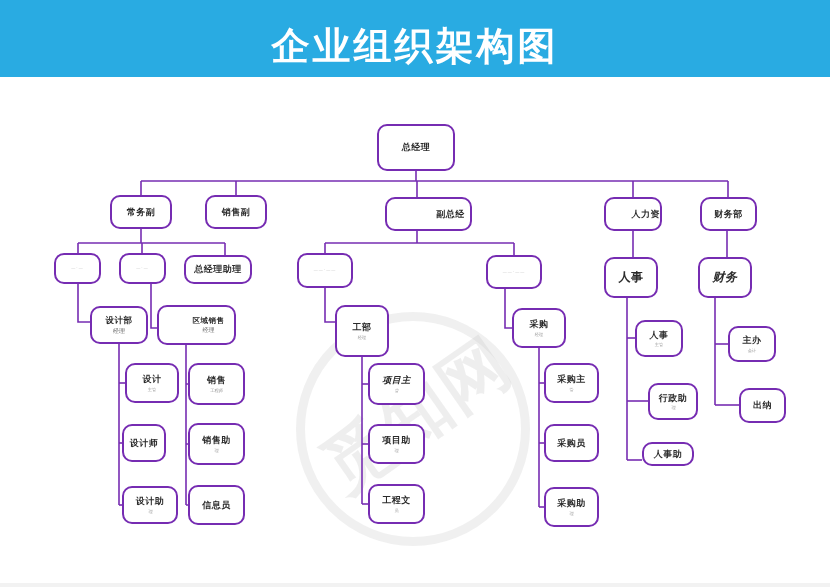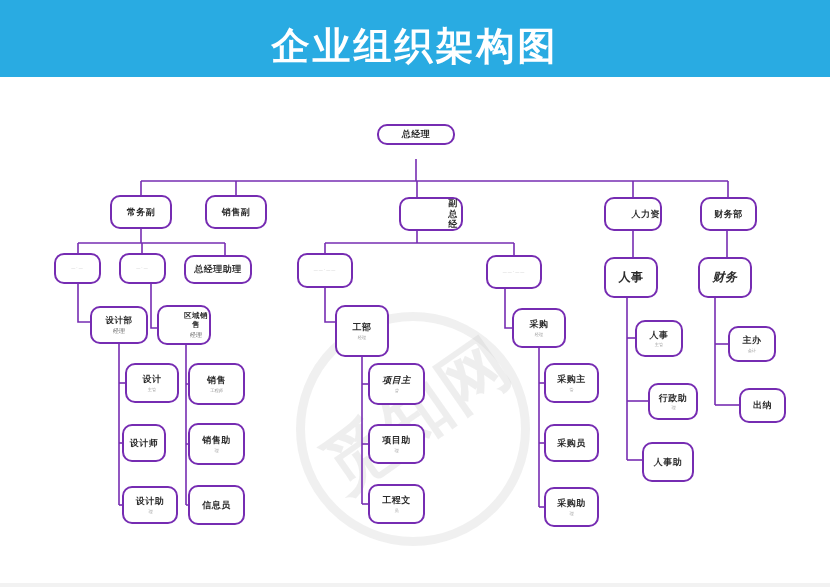--- a/index.html
+++ b/index.html
@@ -88,30 +88,30 @@
       <polyline points="627,338 635,338" fill="none" stroke="#762CB2" stroke-width="1.6"></polyline>
       <polyline points="627,401 648,401" fill="none" stroke="#762CB2" stroke-width="1.6"></polyline>
       <polyline points="627,460 642,460" fill="none" stroke="#762CB2" stroke-width="1.6"></polyline>
       <polyline points="727,231 727,257" fill="none" stroke="#762CB2" stroke-width="1.6"></polyline>
       <polyline points="715,298 715,405" fill="none" stroke="#762CB2" stroke-width="1.6"></polyline>
       <polyline points="715,344 728,344" fill="none" stroke="#762CB2" stroke-width="1.6"></polyline>
       <polyline points="715,405 739,405" fill="none" stroke="#762CB2" stroke-width="1.6"></polyline>
     </svg>
 
   <div id="nodes">
-      <div class="node" style="left: 377px; top: 124px; width: 78px; height: 21px;">
+      <div class="node" style="left: 377px; top: 124px; width: 78px; height: 47px;">
         <div class="lbl">总经理</div>
       </div>
       <div class="node" style="left: 110px; top: 195px; width: 62px; height: 34px;">
         <div class="lbl">常务副</div>
       </div>
       <div class="node" style="left: 205px; top: 195px; width: 62px; height: 34px;">
         <div class="lbl">销售副</div>
       </div>
-      <div class="node" style="left: 399px; top: 197px; width: 64px; height: 34px; padding-left: 44px;">
+      <div class="node" style="left: 385px; top: 197px; width: 87px; height: 34px; padding-left: 44px;">
         <div class="lbl">副总经</div>
       </div>
       <div class="node" style="left: 604px; top: 197px; width: 58px; height: 34px; align-items: flex-end;">
         <div class="lbl">人力资</div>
       </div>
       <div class="node" style="left: 700px; top: 197px; width: 57px; height: 34px;">
         <div class="lbl">财务部</div>
       </div>
       <div class="node faint" style="left: 54px; top: 253px; width: 47px; height: 31px;">
         <div class="lbl">—·—</div>
@@ -131,21 +131,21 @@
       <div class="node" style="left: 604px; top: 257px; width: 54px; height: 41px;">
         <div class="lbl" style="font-size: 12px;">人事</div>
       </div>
       <div class="node" style="left: 698px; top: 257px; width: 54px; height: 41px; font-style: italic;">
         <div class="lbl" style="font-size: 12px;">财务</div>
       </div>
       <div class="node" style="left: 90px; top: 306px; width: 58px; height: 38px;">
         <div class="lbl" style="font-size: 8.5px;">设计部</div>
         <div class="sub strong">经理</div>
       </div>
-      <div class="node" style="left: 157px; top: 305px; width: 54px; height: 40px; padding-left: 24px;">
+      <div class="node" style="left: 157px; top: 305px; width: 79px; height: 40px; padding-left: 24px;">
         <div class="lbl" style="font-size: 7.5px;">区域销售</div>
         <div class="sub strong">经理</div>
       </div>
       <div class="node" style="left: 335px; top: 305px; width: 54px; height: 52px;">
         <div class="lbl">工部</div>
         <div class="sub">经理</div>
       </div>
       <div class="node" style="left: 512px; top: 308px; width: 54px; height: 40px;">
         <div class="lbl">采购</div>
         <div class="sub">经理</div>
@@ -188,21 +188,21 @@
         <div class="lbl">销售助</div>
         <div class="sub">理</div>
       </div>
       <div class="node" style="left: 368px; top: 424px; width: 57px; height: 40px;">
         <div class="lbl">项目助</div>
         <div class="sub">理</div>
       </div>
       <div class="node" style="left: 544px; top: 424px; width: 55px; height: 38px;">
         <div class="lbl">采购员</div>
       </div>
-      <div class="node" style="left: 642px; top: 442px; width: 52px; height: 40px;">
+      <div class="node" style="left: 642px; top: 442px; width: 52px; height: 24px;">
         <div class="lbl">人事助</div>
       </div>
       <div class="node" style="left: 122px; top: 486px; width: 56px; height: 38px;">
         <div class="lbl">设计助</div>
         <div class="sub">理</div>
       </div>
       <div class="node" style="left: 188px; top: 485px; width: 57px; height: 40px;">
         <div class="lbl">信息员</div>
       </div>
       <div class="node" style="left: 368px; top: 484px; width: 57px; height: 40px;">

